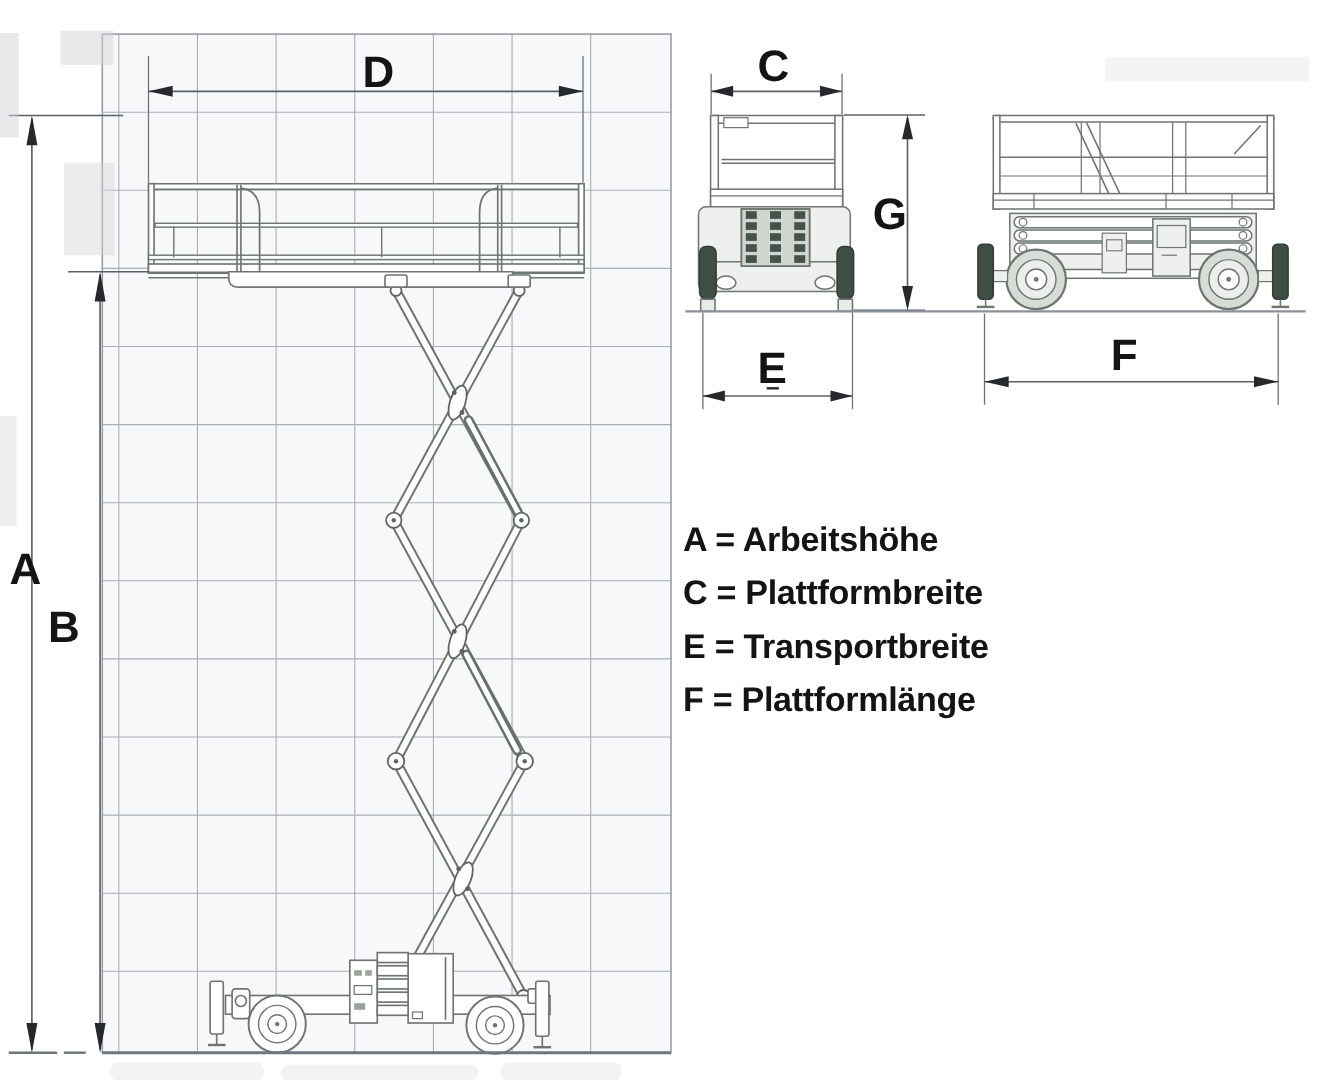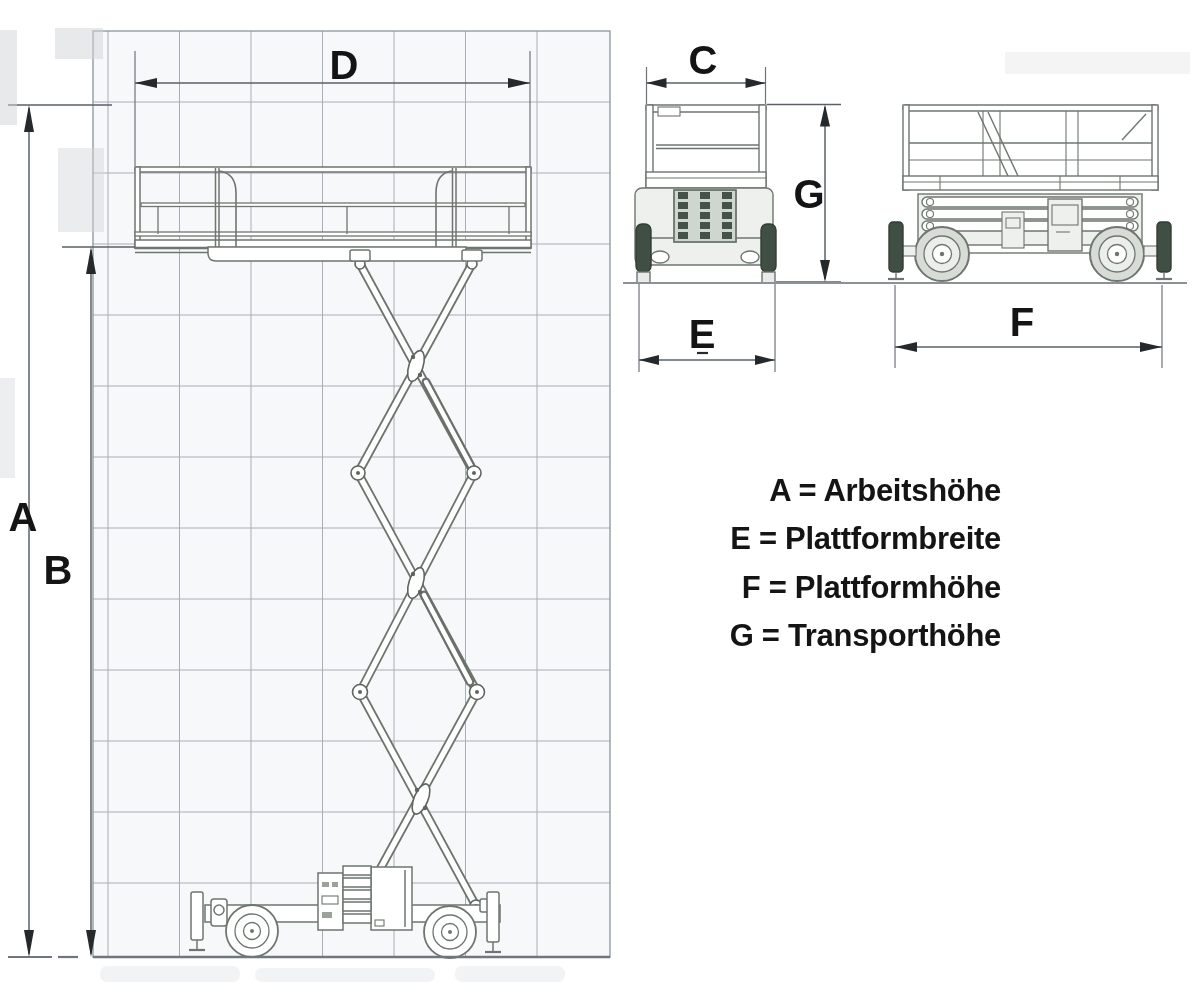--- a/index.html
+++ b/index.html
@@ -4,21 +4,21 @@
 <style>
   html,body{margin:0;padding:0;background:#ffffff;}
   .canvas{
     position:relative;width:1200px;height:990px;background:#ffffff;overflow:hidden;
     font-family:"Liberation Sans",sans-serif;
   }
   svg{position:absolute;left:0;top:0;}
   .legend{
     position:absolute;left:621px;top:467px;width:380px;
     color:#141414;font-weight:700;font-size:31px;line-height:48.4px;
-    letter-spacing:-0.3px;white-space:nowrap;text-align:right;
+    letter-spacing:-0.3px;white-space:nowrap;
   }
   .dimletter{
     font-family:"Liberation Sans",sans-serif;font-weight:700;font-size:40px;fill:#141414;
   }
 </style>
 </head>
 <body>
 
 <div class="canvas">
 <svg width="1200" height="990" viewBox="0 0 1200 990">
@@ -375,17 +375,17 @@
     <rect x="0" y="378" width="15" height="100" fill="#d8dadc" opacity="0.45"></rect>
     <rect x="1005" y="52" width="185" height="22" fill="#e9eaec" opacity="0.5"></rect>
     <rect x="100" y="966" width="140" height="16" rx="7" fill="#dfe1e3" opacity="0.4"></rect>
     <rect x="255" y="968" width="180" height="14" rx="7" fill="#dfe1e3" opacity="0.4"></rect>
     <rect x="455" y="966" width="110" height="16" rx="7" fill="#dfe1e3" opacity="0.4"></rect>
   </g>
 </svg>
 
   <div class="legend">
     <div>A = Arbeitshöhe</div>
-    <div>E = Plattformbreite</div>
-    <div>F = Plattformhöhe</div>
-    <div>G = Transporthöhe</div>
+    <div>C = Plattformbreite</div>
+    <div>E = Transportbreite</div>
+    <div>F = Plattformlänge</div>
   </div>
 </div>
 
 </body></html>

